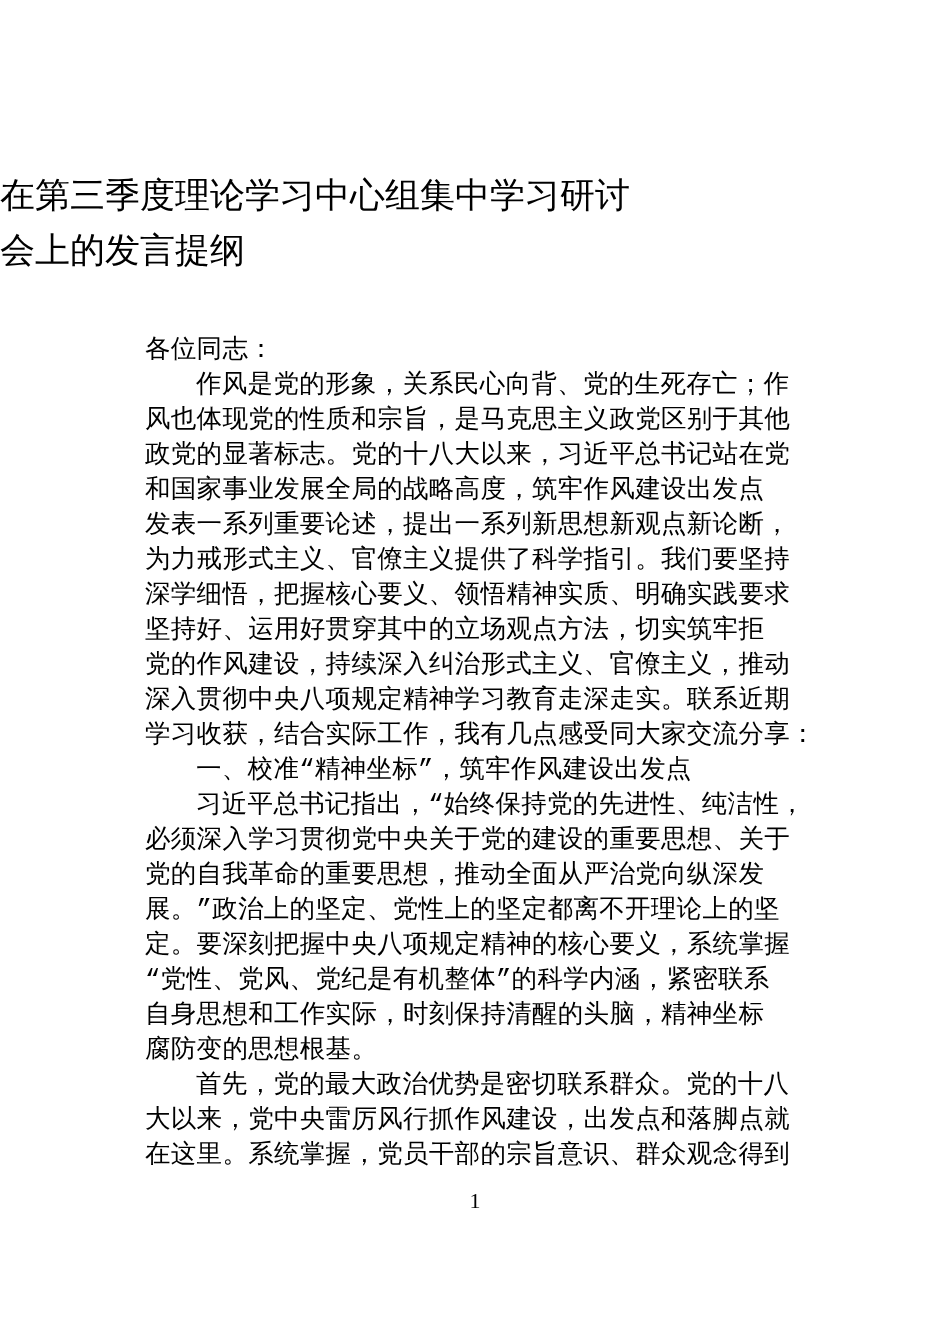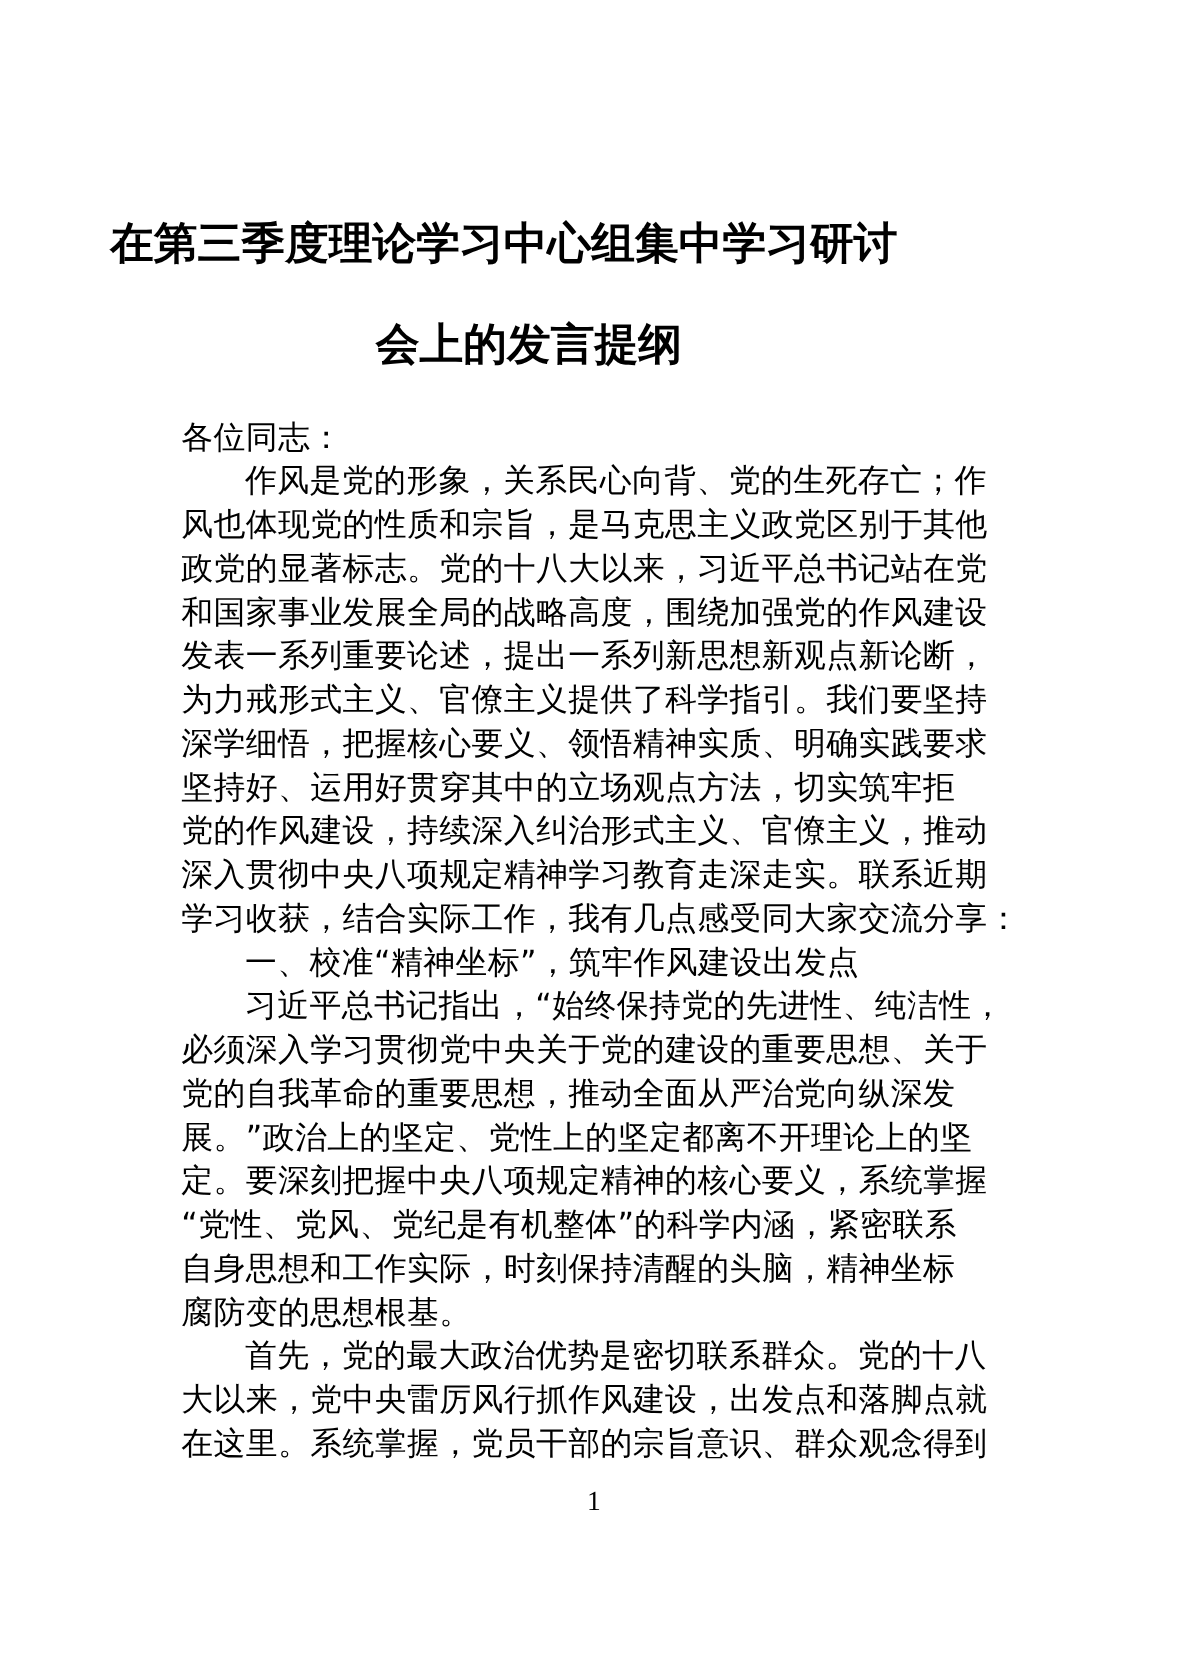--- a/index.html
+++ b/index.html
@@ -1,40 +1,40 @@
 <!DOCTYPE html>
 <html><head>
 <meta charset="utf-8">
 <style>
   html, body { margin: 0; padding: 0; background: #ffffff; }
   body { width: 950px; height: 1344px; position: relative; overflow: hidden;
          font-family: "DejaVu Sans", "Liberation Sans", sans-serif; color: #000; }
   .page { position: absolute; left: 0; top: 0; width: 950px; height: 1344px; background: #fff; }
-  .title { position: absolute; left: 0; width: 806px; text-align: center;
-           font-size: 35px; line-height: 40px; letter-spacing: 0px; font-weight: bold; }
+  .title { position: absolute; left: 0; width: 806px; text-align: left;
+           font-size: 35px; line-height: 40px; letter-spacing: 0px; }
   .title.l1 { top: 175px; }
-  .title.l2 { top: 256px; margin-left: 20px; }
+  .title.l2 { top: 230px; }
   .line { position: absolute; left: 145px; width: 700px; font-size: 25.5px; line-height: 35px;
-          white-space: nowrap; letter-spacing: 0.3px; }
+          white-space: nowrap; letter-spacing: 0.3px; font-family: Liberation Mono, monospace; }
   .indent { padding-left: 51px; }
   .pageno { position: absolute; top: 1188px; left: 0; width: 950px; text-align: center;
             font-family: "Liberation Serif", "DejaVu Serif", serif; font-size: 22px; }
 </style>
 </head>
 <body>
 
 <div class="page">
   <div class="title l1">在第三季度理论学习中心组集中学习研讨</div>
   <div class="title l2">会上的发言提纲</div>
 
   <div class="line" style="top:333px">各位同志：</div>
   <div class="line indent" style="top:368px">作风是党的形象，关系民心向背、党的生死存亡；作</div>
   <div class="line" style="top:438px">政党的显著标志。党的十八大以来，习近平总书记站在党</div>
   <div class="line" style="top:403px">风也体现党的性质和宗旨，是马克思主义政党区别于其他</div>
-  <div class="line" style="top:473px">和国家事业发展全局的战略高度，围绕加强党的作风建设</div>
+  <div class="line" style="top:473px">和国家事业发展全局的战略高度，筑牢作风建设出发点</div>
   <div class="line" style="top:508px">发表一系列重要论述，提出一系列新思想新观点新论断，</div>
   <div class="line" style="top:543px">为力戒形式主义、官僚主义提供了科学指引。我们要坚持</div>
   <div class="line" style="top:578px">深学细悟，把握核心要义、领悟精神实质、明确实践要求</div>
   <div class="line" style="top:613px">坚持好、运用好贯穿其中的立场观点方法，切实筑牢拒</div>
   <div class="line" style="top:648px">党的作风建设，持续深入纠治形式主义、官僚主义，推动</div>
   <div class="line" style="top:683px">深入贯彻中央八项规定精神学习教育走深走实。联系近期</div>
   <div class="line" style="top:718px">学习收获，结合实际工作，我有几点感受同大家交流分享：</div>
   <div class="line indent" style="top:788px">习近平总书记指出，“始终保持党的先进性、纯洁性，</div>
   <div class="line indent" style="top:753px">一、校准“精神坐标”，筑牢作风建设出发点</div>
   <div class="line" style="top:823px">必须深入学习贯彻党中央关于党的建设的重要思想、关于</div>

